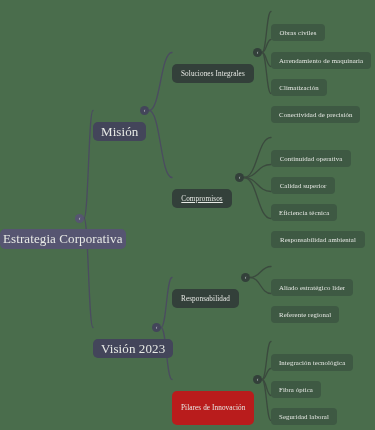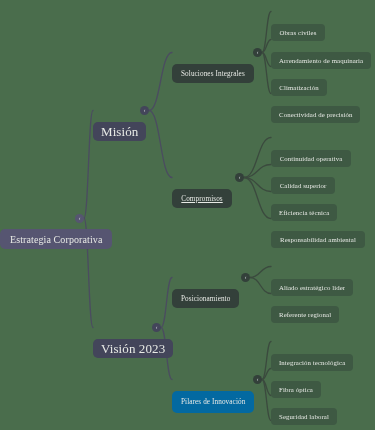--- a/index.html
+++ b/index.html
@@ -17,22 +17,22 @@
     box-sizing:border-box;
     display:flex;align-items:center;justify-content:center;
     border-radius:5px;
     color:#e8eae6;
     white-space:nowrap;
     letter-spacing:.1px;
     margin-top:21px;
   }
   .node-root{
     background:#565571;
-    font-size:10px;
-    padding:0 10px;
+    font-size:13px;
+    padding:0 3px;
     height:20px;
     border-radius:5px;
   }
   .node-l1{
     background:#43455a;
     font-size:13px;
     padding:0 8px;
     height:19px;
   }
   .node-l2{
@@ -97,25 +97,25 @@
     <div class="node node-leaf" style="left: 271px; top: 129px; min-width: 80px; height: 17px; background: rgb(62, 89, 67);">Continuidad operativa</div>
     <div class="node node-leaf" style="left: 271px; top: 156px; min-width: 64px; height: 17px; background: rgb(62, 89, 67);">Calidad superior</div>
     <div class="node node-leaf" style="left: 271px; top: 183px; min-width: 66px; height: 17px; background: rgb(62, 89, 67);">Eficiencia técnica</div>
     <div class="node node-leaf" style="left: 271px; top: 210px; min-width: 94px; height: 17px; background: rgb(62, 89, 67);">Responsabilidad ambiental</div>
     <div class="node node-l2" style="left: 172px; top: 168px; min-width: 60px; height: 19px; background: rgb(51, 64, 58); text-decoration: underline;">Compromisos</div>
     <div class="dot dot-l2" style="left: 235px; top: 173px;">‹</div>
     <div class="node node-l1" style="left: 93px; top: 101px; min-width: 44px; height: 19px; background: rgb(67, 69, 90);">Misión</div>
     <div class="dot dot-l1" style="left: 140px; top: 106px;">‹</div>
     <div class="node node-leaf" style="left: 271px; top: 258px; min-width: 82px; height: 17px; background: rgb(62, 89, 67);">Aliado estratégico líder</div>
     <div class="node node-leaf" style="left: 271px; top: 285px; min-width: 68px; height: 17px; background: rgb(62, 89, 67);">Referente regional</div>
-    <div class="node node-l2" style="left: 172px; top: 268px; min-width: 66px; height: 19px; background: rgb(51, 64, 58);">Posicionamiento</div>
+    <div class="node node-l2" style="left: 172px; top: 268px; min-width: 66px; height: 19px; background: rgb(51, 64, 58);">Responsabilidad</div>
     <div class="dot dot-l2" style="left: 241px; top: 273px;">‹</div>
     <div class="node node-leaf" style="left: 271px; top: 333px; min-width: 80px; height: 17px; background: rgb(62, 89, 67);">Integración tecnológica</div>
     <div class="node node-leaf" style="left: 271px; top: 360px; min-width: 50px; height: 17px; background: rgb(62, 89, 67);">Fibra óptica</div>
     <div class="node node-leaf" style="left: 271px; top: 387px; min-width: 66px; height: 17px; background: rgb(62, 89, 67);">Seguridad laboral</div>
     <div class="node node-leaf" style="left: 271px; top: 412px; min-width: 76px; height: 17px; background: rgb(62, 89, 67);">Excelencia en servicio</div>
-    <div class="node node-l2" style="left: 172px; top: 370px; min-width: 78px; height: 22px; background: #0369a1;">Pilares de Innovación</div>
+    <div class="node node-l2" style="left: 172px; top: 370px; min-width: 78px; height: 34px; background: #b91c1c;">Pilares de Innovación</div>
     <div class="dot dot-l2" style="left: 253px; top: 375px;">‹</div>
     <div class="node node-l1" style="left: 93px; top: 318px; min-width: 56px; height: 19px; background: rgb(67, 69, 90);">Visión 2023</div>
     <div class="dot dot-l1" style="left: 152px; top: 323px;">‹</div>
     <div class="node node-root" style="left: 0px; top: 208px; min-width: 72px; height: 20px; background: rgb(86, 85, 113);">Estrategia Corporativa</div>
     <div class="dot dot-root" style="left: 75px; top: 213.5px;">‹</div>
   </div>
 
 </body></html>

